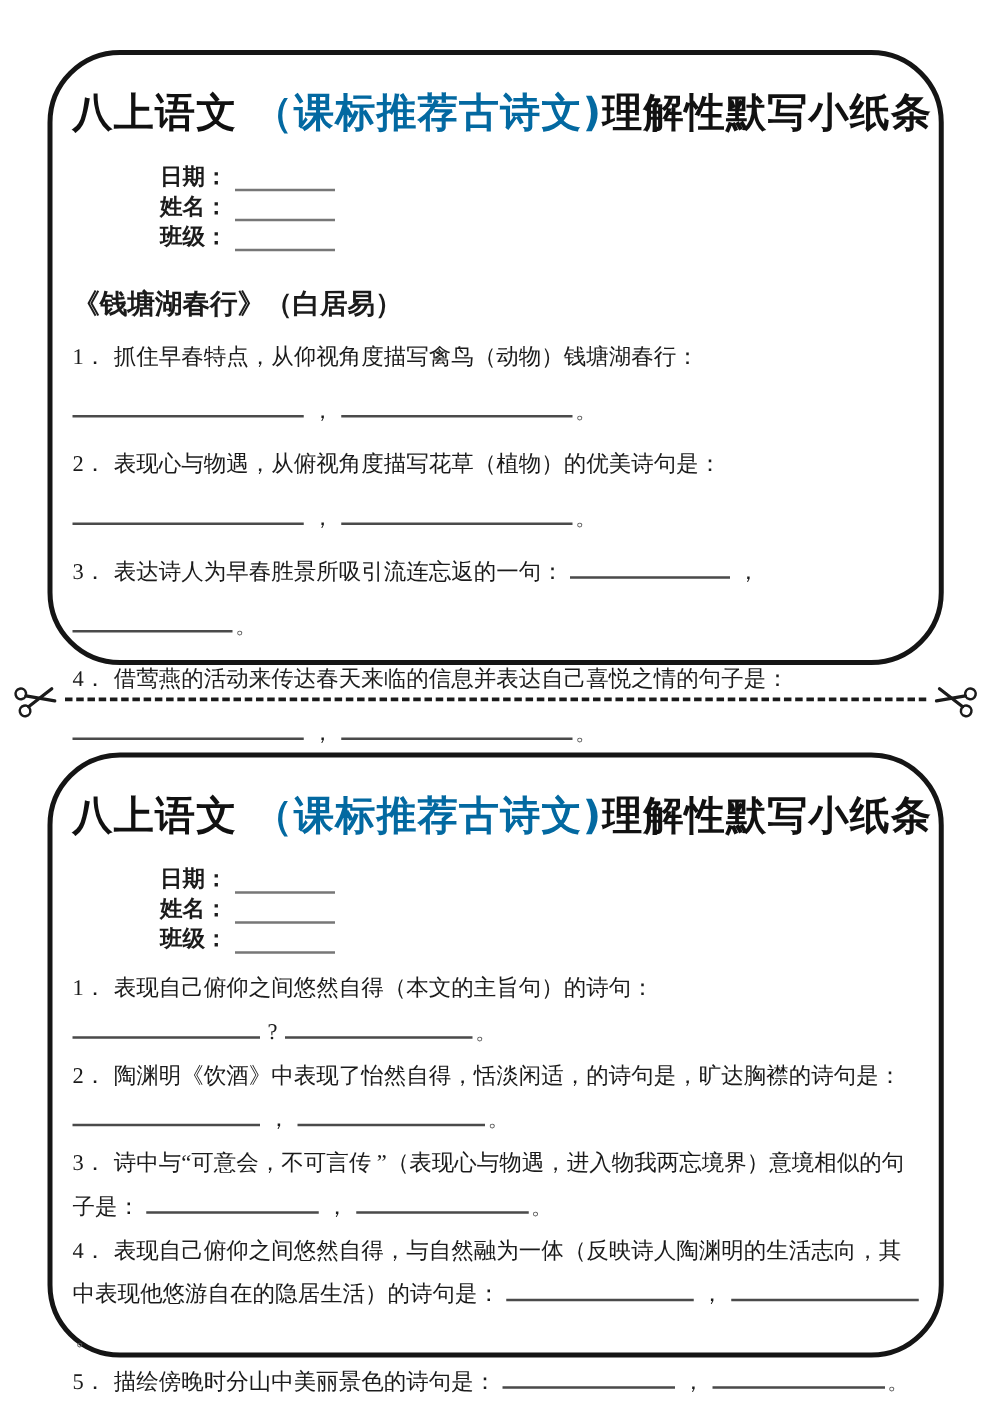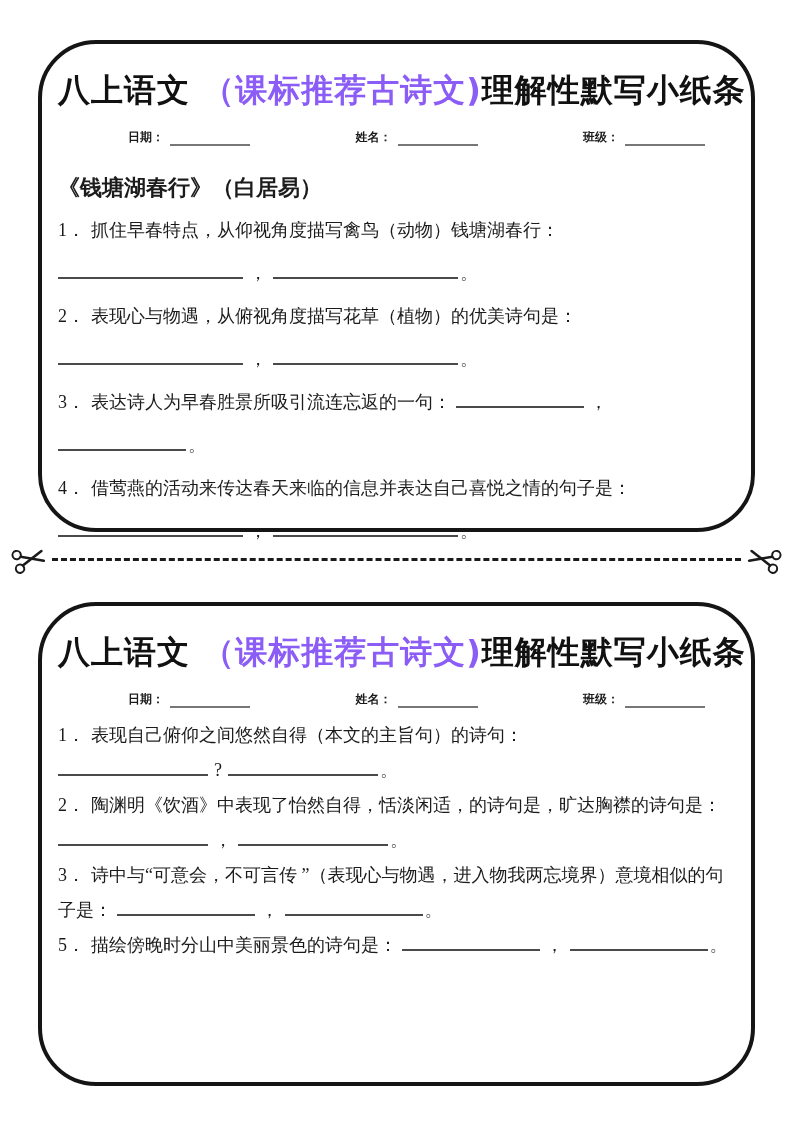--- a/index.html
+++ b/index.html
@@ -26,28 +26,29 @@
   .card-title {
     margin-top:25px;
     text-align:center;
     font-family:"DejaVu Sans","Liberation Sans",sans-serif;
     font-weight:bold;
     font-size:32px;
     letter-spacing:1px;
     white-space:nowrap;
     color:#111;
   }
-  .card-title .red { color:#8b5cf6; }
+  .card-title .red { color:#0369a1; }
 
   .fields {
     display:flex;
     margin:16px 30px 0 70px;
     gap:0;
     justify-content:space-between;
-    font-size:12px;
+    font-size:18px;
+    flex-direction:column;
   }
   .field { display:inline-flex; align-items:flex-end; }
   .flabel { font-weight:bold; }
   .fline {
     display:inline-block;
     width:80px; height:15px;
     border-bottom:2px solid #777;
     margin-left:6px;
   }
 
@@ -202,20 +203,24 @@
       </p>
       <p class="row">
         <span class="blank b150"></span><span class="sep">，</span><span class="blank b150"></span><span class="end">。</span>
       </p>
 
       <p class="row">
         <span class="qnum">3．</span><span class="qtext">诗中与“可意会，不可言传 ”（表现心与物遇，进入物我两忘境界）意境相似的句子是：</span>
         <span class="blank b140"></span><span class="sep">，</span><span class="blank b140"></span><span class="end">。</span>
       </p>
 
+      <p class="row">
+        <span class="qnum">4．</span><span class="qtext">表现自己俯仰之间悠然自得，与自然融为一体（反映诗人陶渊明的生活志向，其中表现他悠游自在的隐居生活）的诗句是：</span>
+        <span class="blank b150"></span><span class="sep">，</span><span class="blank b150"></span><span class="end">。</span>
+      </p>
 
       <p class="row">
         <span class="qnum">5．</span><span class="qtext">描绘傍晚时分山中美丽景色的诗句是：</span>
         <span class="blank b140"></span><span class="sep">，</span><span class="blank b140"></span><span class="end">。</span>
       </p>
     </div>
   </div>
 
 </div>
 

